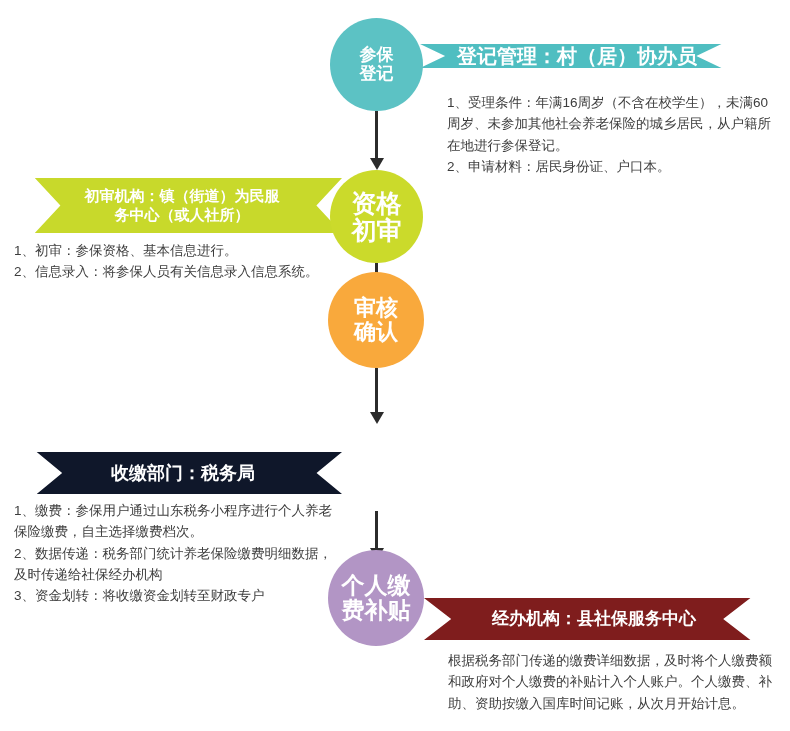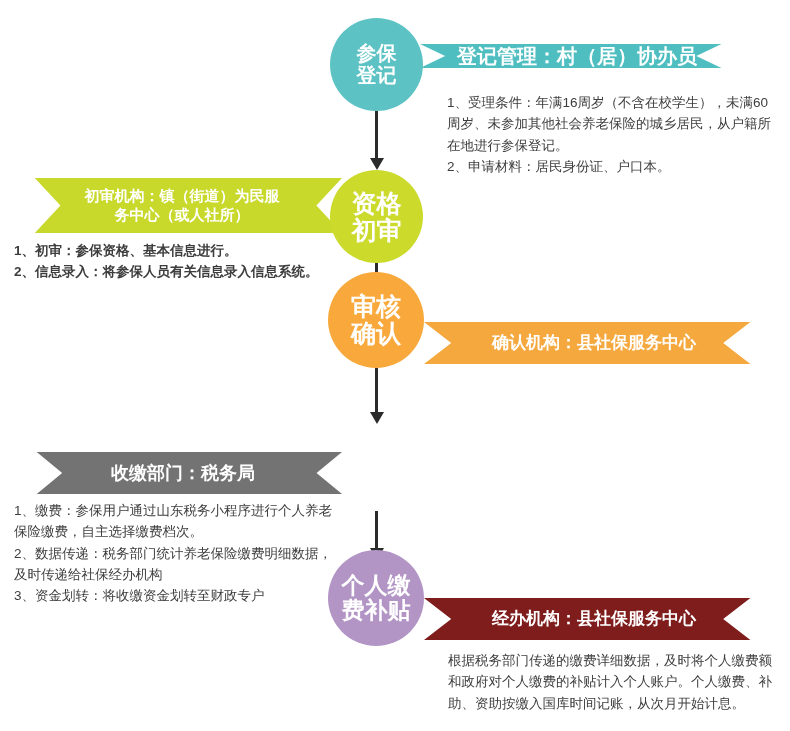--- a/index.html
+++ b/index.html
@@ -102,21 +102,21 @@
     z-index: 2;
     white-space: pre-wrap;
     word-break: break-all;
   }
 </style>
 </head>
 <body>
 
 <div id="flow">
 
-  <div class="node" style="left:330px; top:18px; width:93px; height:93px; background:#5CC2C4; font-size:20px;">
+  <div class="node" style="left:330px; top:18px; width:93px; height:93px; background:#5CC2C4; font-size:17px;">
     <span class="nl">参保</span>
     <span class="nl">登记</span>
   </div>
 
   <div class="ribbon shape-right" style="left:420px; top:44px; width:314px; height:24px; background:#4FBEC1; font-size:20px;">
     <span>登记管理：村（居）协办员</span>
   </div>
 
   <div class="desc" style="left:447px; top:92px; width:330px;"><span>1、受理条件：年满16周岁（不含在校学生），未满60周岁、未参加其他社会养老保险的城乡居民，从户籍所在地进行参保登记。
 2、申请材料：居民身份证、户口本。</span></div>
@@ -126,39 +126,36 @@
   <div class="node" style="left:330px; top:170px; width:93px; height:93px; background:#CBDA2B; font-size:25px;">
     <span class="nl">资格</span>
     <span class="nl">初审</span>
   </div>
 
   <div class="ribbon shape-left" style="left:22px; top:178px; width:320px; height:55px; background:#C8D92B; font-size:15px; white-space:pre-line;">
     <span>初审机构：镇（街道）为民服
 务中心（或人社所）</span>
   </div>
 
-  <div class="desc" style="left:14px; top:240px; width:318px;font-weight:bold;"><span>1、初审：参保资格、基本信息进行。
+  <div class="desc" style="left:14px; top:240px; width:318px;"><span>1、初审：参保资格、基本信息进行。
 2、信息录入：将参保人员有关信息录入信息系统。</span></div>
 
   <div class="conn" style="left:375px; top:263px; height:40px;"></div>
 
-  <div class="node" style="left:328px; top:272px; width:96px; height:96px; background:#F9A93C; font-size:25px;">
+  <div class="node" style="left:328px; top:272px; width:96px; height:96px; background:#F9A93C; font-size:22px;">
     <span class="nl">审核</span>
     <span class="nl">确认</span>
   </div>
 
-  <div class="ribbon shape-right" style="left:424px; top:322px; width:340px; height:42px; background:#F5A83E; font-size:17px;">
-    <span>确认机构：县社保服务中心</span>
-  </div>
 
 
   <div class="conn" style="left:375px; top:368px; height:45px;"></div>
 
 
-  <div class="ribbon shape-left" style="left:24px; top:452px; width:318px; height:42px; background:#737373; font-size:18px;">
+  <div class="ribbon shape-left" style="left:24px; top:452px; width:318px; height:42px; background:#0f172a; font-size:18px;">
     <span>收缴部门：税务局</span>
   </div>
 
   <div class="desc" style="left:14px; top:500px; width:322px;"><span>1、缴费：参保用户通过山东税务小程序进行个人养老保险缴费，自主选择缴费档次。
 2、数据传递：税务部门统计养老保险缴费明细数据，及时传递给社保经办机构
 3、资金划转：将收缴资金划转至财政专户</span></div>
 
   <div class="conn" style="left:375px; top:511px; height:38px;"></div>
 
   <div class="node" style="left:328px; top:550px; width:96px; height:96px; background:#B295C5; font-size:23px;">

